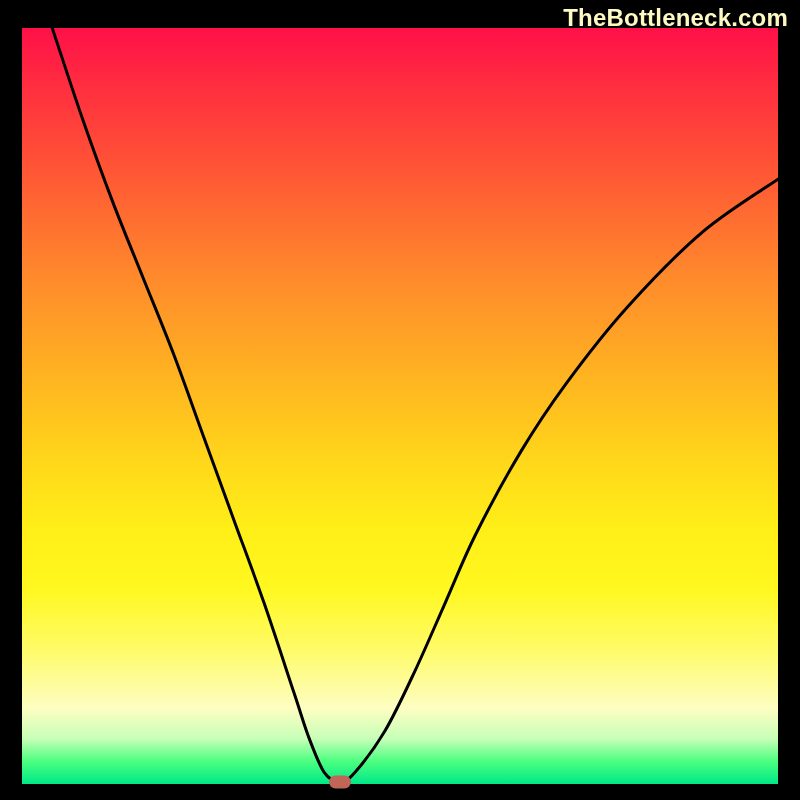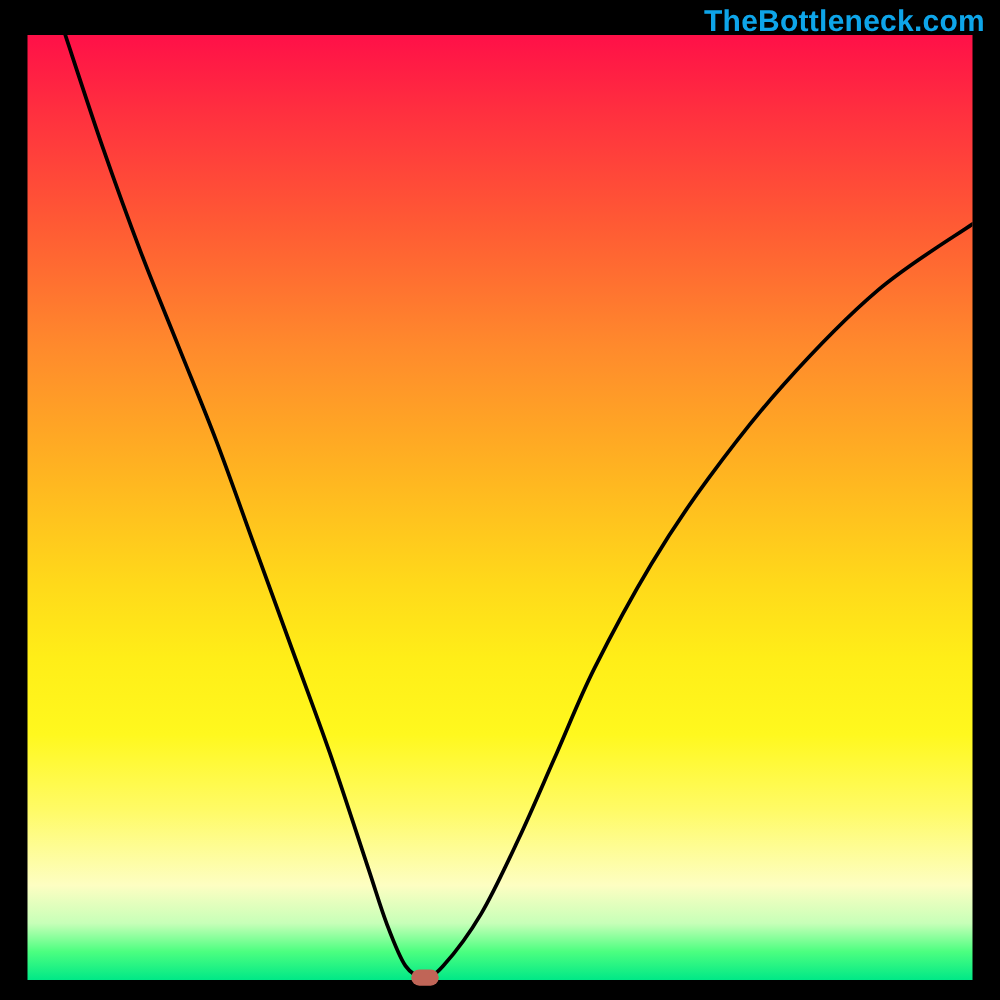--- a/index.html
+++ b/index.html
@@ -10,21 +10,21 @@
     height: 800px;
     background: #000;
   }
   .watermark {
     position: absolute;
     top: 4px;
     right: 12px;
     font-family: Arial, Helvetica, sans-serif;
     font-size: 24px;
     font-weight: 600;
-    color: #0ea5e9;
+    color: #fef9c3;
     letter-spacing: 0.2px;
   }
   .plot {
     position: absolute;
     left: 22px;
     top: 28px;
     width: 756px;
     height: 756px;
     background: linear-gradient(to bottom,
       #ff1048 0%,

